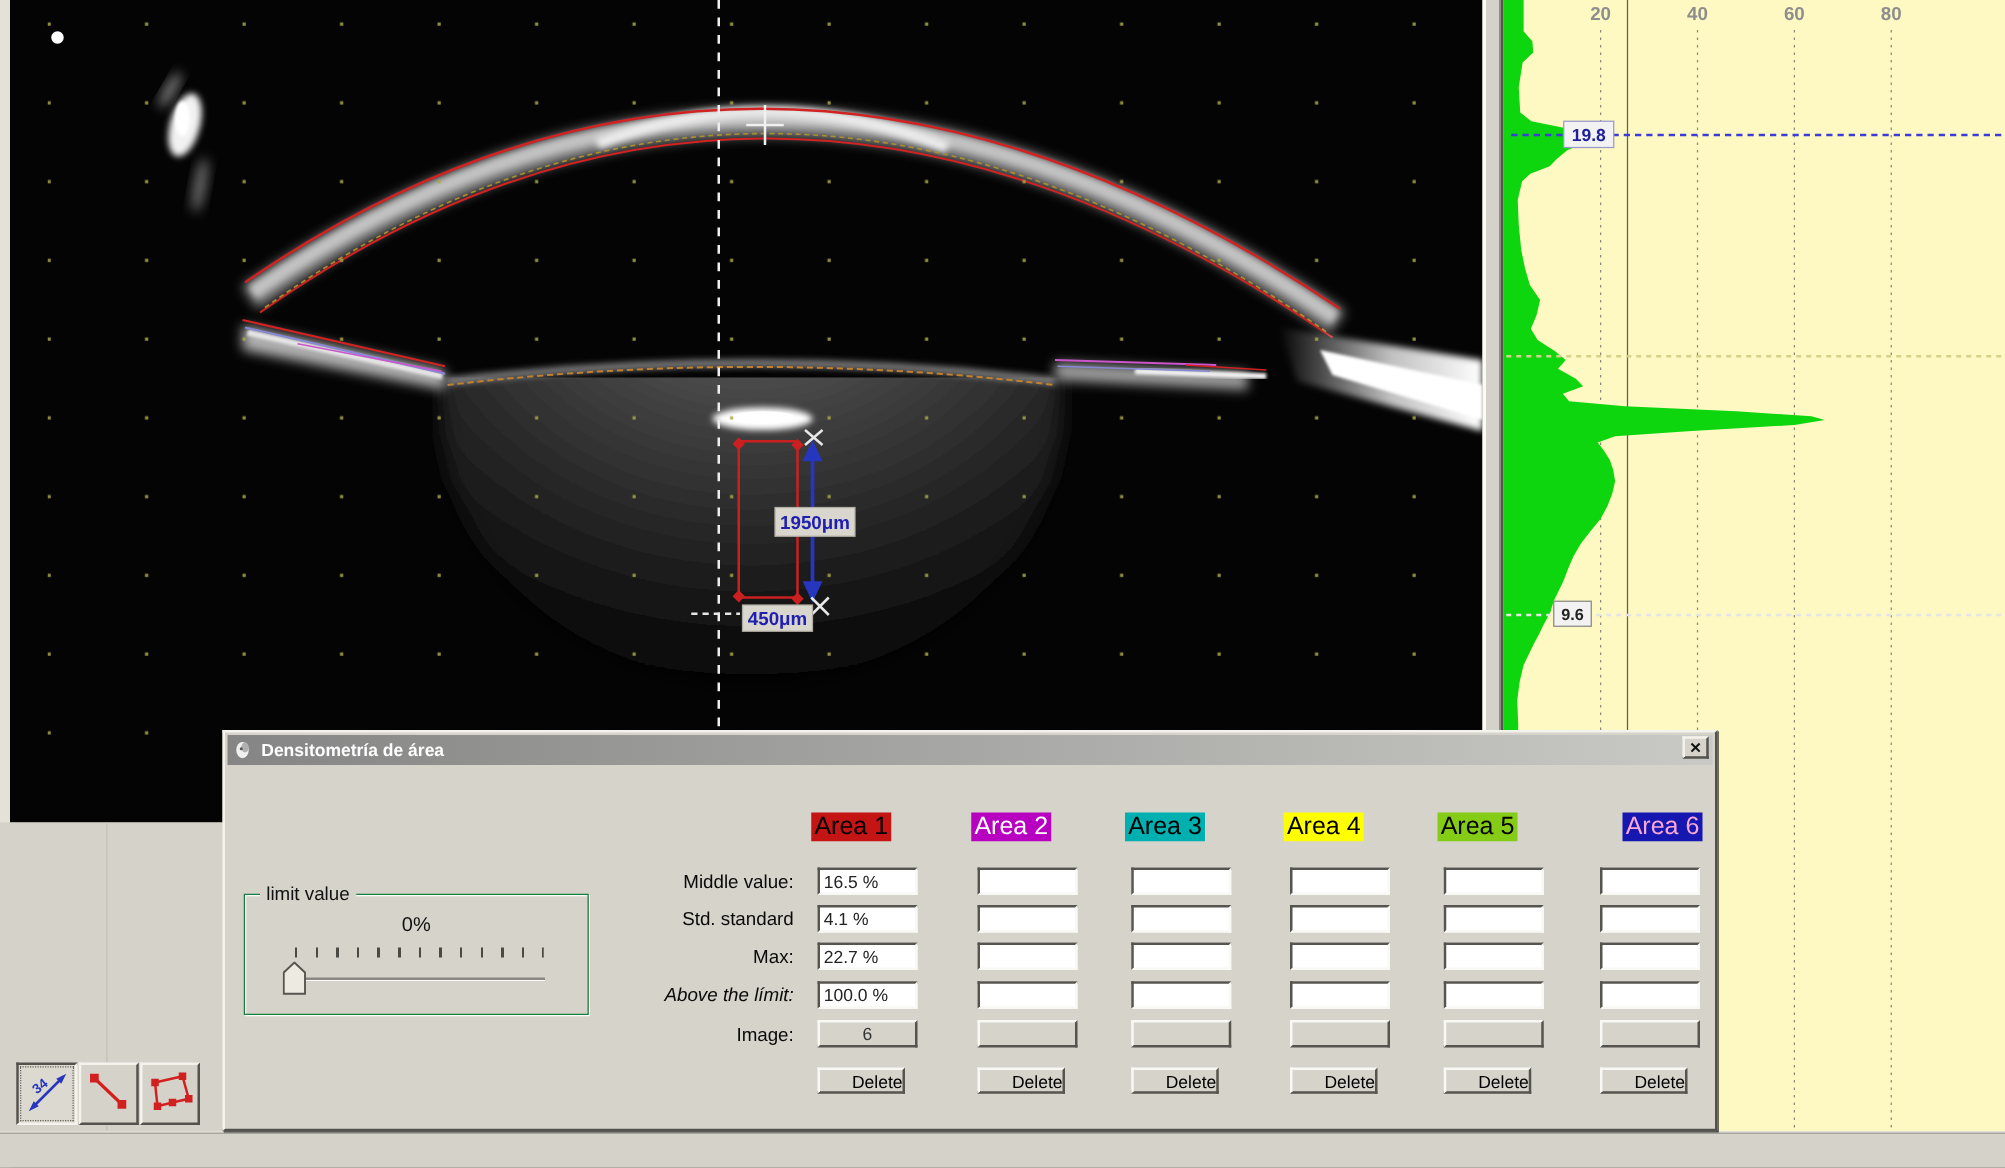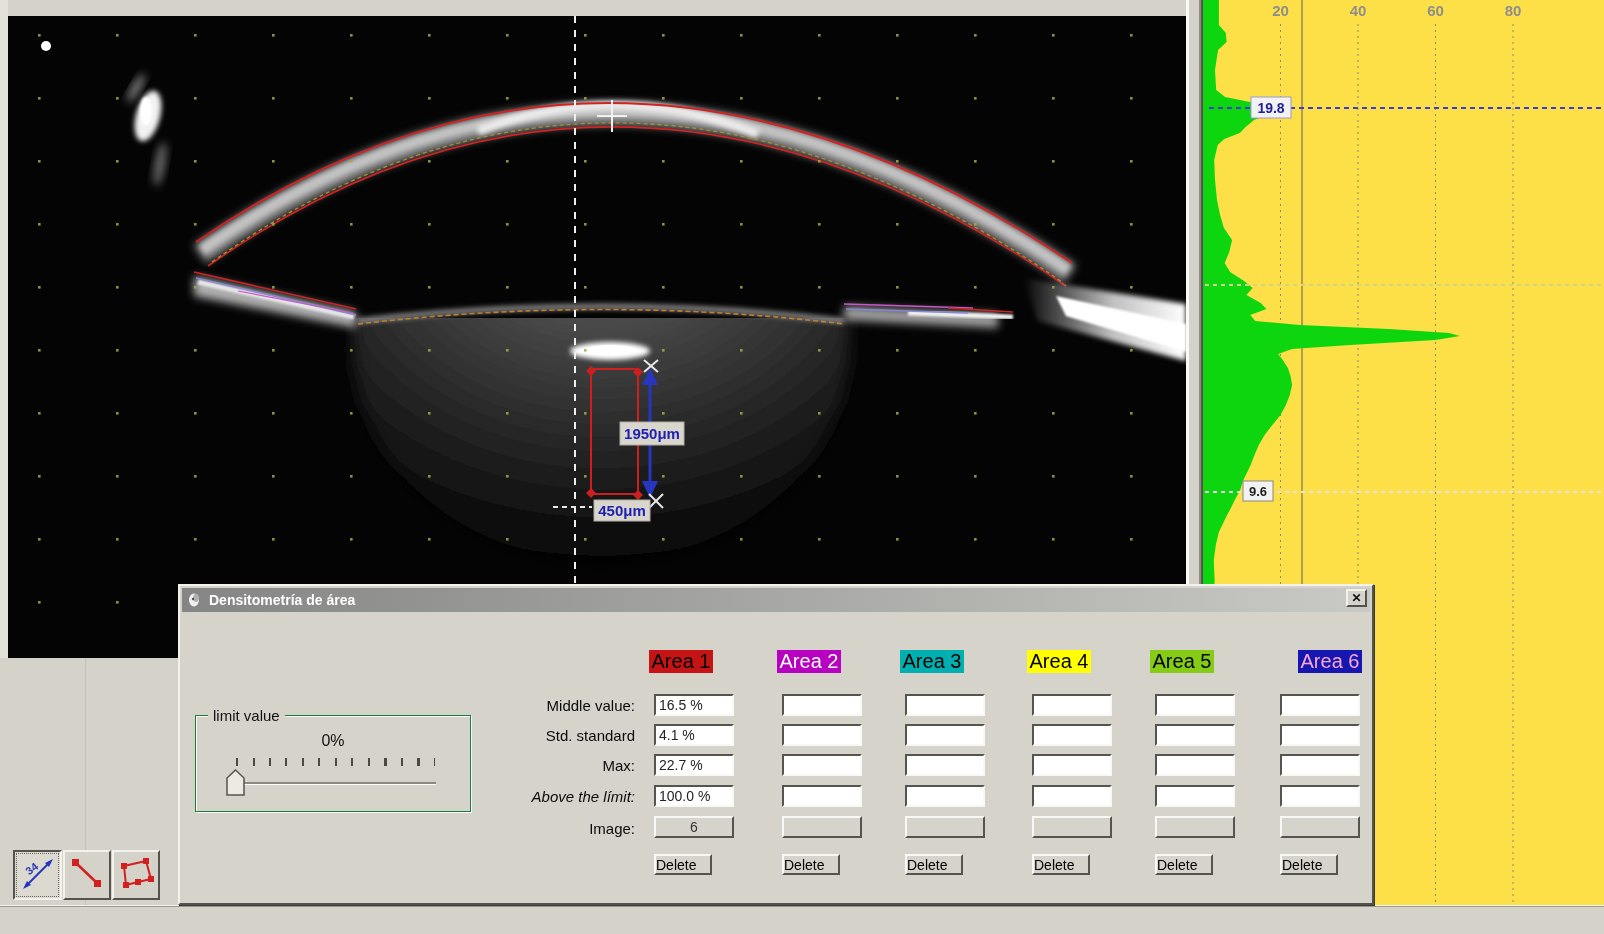--- a/index.html
+++ b/index.html
@@ -3,28 +3,28 @@
 <meta charset="utf-8">
 <style>
   html,body{margin:0;padding:0;background:#d5d2c9;font-family:"Liberation Sans",sans-serif;}
   #screen{position:relative;width:1604px;height:934px;overflow:hidden;background:#d5d2c9;}
   svg text{font-family:"Liberation Sans",sans-serif;}
 
   
   #left-edge{position:absolute;left:0;top:0;width:8px;height:934px;background:#e4e1d8;}
 
   
-  #eye-panel{position:absolute;left:8px;top:0;width:1178px;height:658px;background:#737373;margin-top:16px;}
+  #eye-panel{position:absolute;left:8px;top:0;width:1178px;height:658px;background:#737373;}
 
   
   #divider{position:absolute;left:1186px;top:0;width:17px;height:905px;
     background:linear-gradient(90deg,#fafaf6 0 3px,#d5d2c9 3px 13px,#8f8d85 13px 15px,#55544e 15px 17px);}
 
   
-  #histo-panel{position:absolute;left:1203px;top:0;width:401px;height:905px;background:#fde047;}
+  #histo-panel{position:absolute;left:1203px;top:0;width:401px;height:905px;background:#fef9c3;}
   .vgrid{stroke:#8a8a7a;stroke-width:1;stroke-dasharray:2,4;}
   .ticklbl{fill:#8e8e8e;font-size:15px;font-weight:bold;text-anchor:middle;}
 
   
   #bottom-bar{position:absolute;left:0;top:905px;width:1604px;height:29px;background:#d5d2c9;
     box-shadow:inset 0 1px 0 #f4f2ec, inset 0 2px 0 #9a988f;}
 
   
   #under-image{position:absolute;left:0;top:658px;width:178px;height:247px;background:#d5d2c9;}
   #under-seam{position:absolute;left:85px;top:658px;width:1px;height:247px;background:#c3c0b7;}
@@ -62,22 +62,22 @@
   .row-label{position:absolute;left:235px;width:220px;text-align:right;font-size:15px;color:#0a0a0a;height:18px;}
   .area-col{position:absolute;top:0;width:90px;height:321px;}
   .area-head{position:absolute;top:64px;left:0;width:64px;height:23px;text-align:center;
     font-size:20px;line-height:23px;}
   .field{position:absolute;left:5px;width:80px;height:22px;background:#ffffff;border:2px solid;
     border-color:#55544e #f8f8f4 #f8f8f4 #55544e;box-sizing:border-box;font-size:14px;color:#222;
     padding-left:3px;line-height:18px;}
   .img-btn{position:absolute;left:5px;top:230px;width:80px;height:22px;background:#d6d3ca;border:2px solid;
     border-color:#f8f8f4 #55544e #55544e #f8f8f4;box-sizing:border-box;text-align:center;
     font-size:14px;color:#333;line-height:18px;cursor:pointer;padding:0;}
-  .delete-btn{position:absolute;left:5px;top:268px;width:58px;height:21px;background:#d6d3ca;border:2px solid;
-    border-color:#f8f8f4 #55544e #55544e #f8f8f4;box-sizing:border-box;text-align:left;
+  .delete-btn{position:absolute;left:5px;top:268px;width:70px;height:21px;background:#d6d3ca;border:2px solid;
+    border-color:#f8f8f4 #55544e #55544e #f8f8f4;box-sizing:border-box;text-align:right;
     font-size:14px;color:#000;line-height:16px;cursor:pointer;padding:0;font-family:"Liberation Sans",sans-serif;}
 </style>
 </head>
 <body>
 
 <div id="screen">
 
   <div id="left-edge"></div>
 
   <div id="eye-panel">

